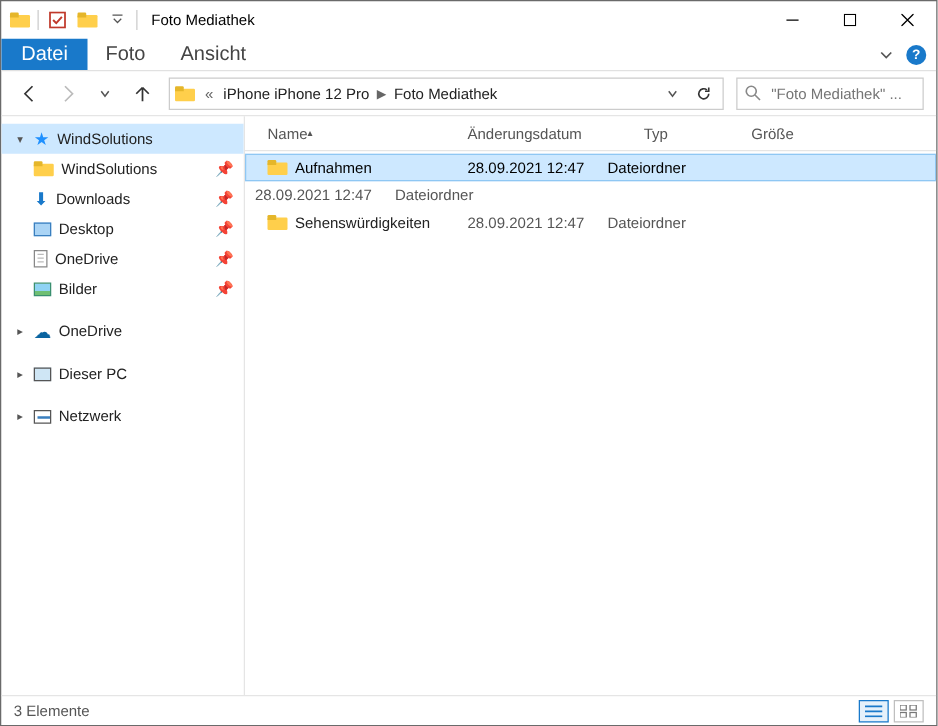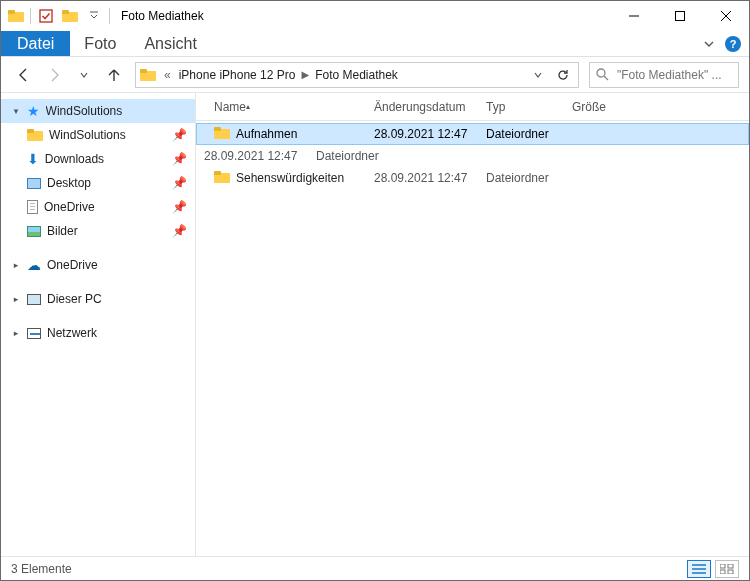--- a/index.html
+++ b/index.html
@@ -49,28 +49,28 @@
   .side-item.selected { background:#cde8ff; }
   .side-item .pin { margin-left:auto; color:#777; }
   .side-item .lbl { white-space:nowrap; overflow:hidden; text-overflow:ellipsis; }
   .side-expand { width:10px; display:inline-flex; justify-content:center; color:#555; font-size:9px; }
 
   .content { flex:1; display:flex; flex-direction:column; }
   .colheaders { height:28px; display:flex; align-items:center; border-bottom:1px solid #e5e5e5; color:#555; font-size:12px; }
   .col { padding:0 8px; display:flex; align-items:center; gap:0; }
   .col.name { width:170px; padding-left:18px; }
   .col.date { width:112px; }
-  .col.type { width:86px; }
+  .col.type { width:86px;margin-left:29px; }
   .col.size { width:70px; }
   .sort-caret { font-size:8px; color:#555; }
 
   .rows { flex:1; overflow:auto; padding-top:2px; }
   .row { height:22px; display:flex; align-items:center; font-size:12px; color:#222; }
   .row .cell { padding:0 8px; overflow:hidden; white-space:nowrap; text-overflow:ellipsis; }
-  .row .cell.name { width:170px; display:flex; gap:6px; padding-left:18px; }
+  .row .cell.name { width:170px; display:flex; align-items:center; gap:6px; padding-left:18px; }
   .row .cell.date { width:112px; color:#555; }
   .row .cell.type { width:86px; color:#555; }
   .row .cell.size { width:70px; color:#555; }
   .row.selected { background:#cde8ff; outline:1px solid #8fc7f3; outline-offset:-1px; }
   .row.selected .cell { color:#000; }
 
   
   .status { height:24px; border-top:1px solid #e5e5e5; display:flex; align-items:center; padding:0 10px; color:#555; }
   .status .spacer { flex:1; }
   .viewbtn { width:24px; height:18px; border:1px solid #bfbfbf; display:flex; align-items:center; justify-content:center; margin-left:4px; background:#fff; }

